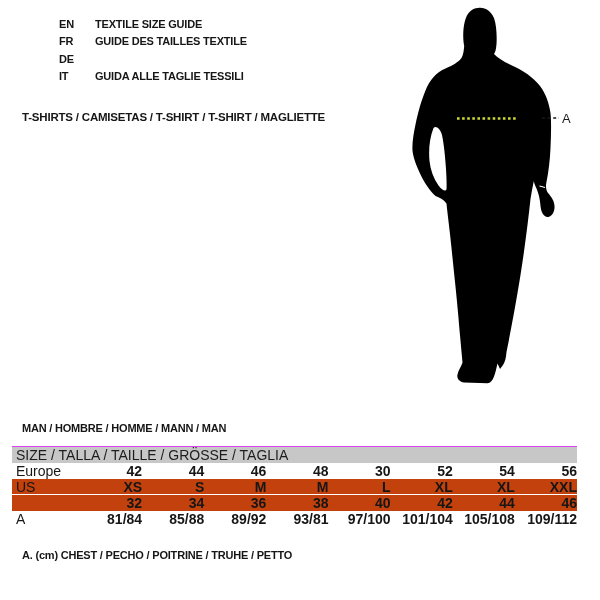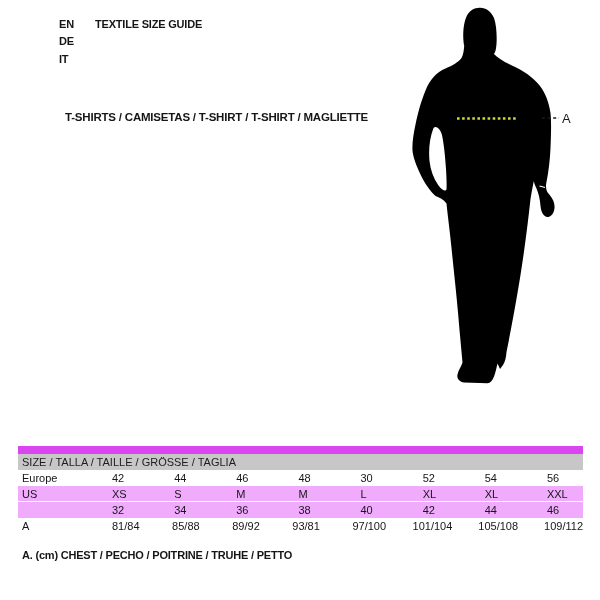--- a/index.html
+++ b/index.html
@@ -6,54 +6,59 @@
   .canvas{
     position:relative;width:600px;height:600px;background:#ffffff;
     font-family:"Liberation Sans",sans-serif;color:#161616;overflow:hidden;
   }
   
   .lang-block{position:absolute;left:22px;top:15px;font-weight:700;font-size:11px;letter-spacing:-0.2px;margin-left:37px;}
   .lang-row{display:flex;height:17.5px;align-items:center;}
   .lang-code{width:36px;flex:0 0 36px;}
   
   .cat-block{position:absolute;left:22px;top:108px;font-weight:700;font-size:11.5px;letter-spacing:-0.2px;}
-  .cat-line{height:17.5px;display:flex;align-items:center;white-space:nowrap;margin-left:43px;}
+  .cat-line{height:17.5px;display:flex;align-items:center;white-space:nowrap;}
   
   .figure-wrap{position:absolute;left:400px;top:0px;width:180px;height:400px;}
   .figure-wrap text{font-family:"Liberation Sans",sans-serif;fill:#1a1a1a;}
   
   .man-title{position:absolute;left:22px;top:419px;height:17.5px;display:flex;align-items:center;
     font-weight:700;font-size:11px;letter-spacing:-0.2px;white-space:nowrap;}
   
-  .size-table{position:absolute;left:18px;top:446px;width:565px;border-top:8px solid #d946ef;font-size:11px;}
+  .size-table{position:absolute;left:12px;top:446px;width:565px;border-top:1px solid #d946ef;font-size:14px;}
   .t-header{height:16px;background:#c7c7c7;display:flex;align-items:center;padding-left:4px;color:#1d1d1d;}
-  .t-row{height:16px;display:flex;align-items:center;gap:26px;}
-  .t-row.shaded{background:#f0abfc;}
+  .t-row{height:16px;display:flex;align-items:center;}
+  .t-row.shaded{background:#c2410c;}
   .t-row.sep{box-shadow:inset 0 -1px 0 #ffffff;}
   .t-label{width:64px;flex:0 0 64px;padding-left:4px;}
-  .t-cell{flex:1;text-align:left;}
+  .t-cell{flex:1;text-align:right;font-weight:bold;}
   
   .footnote{position:absolute;left:22px;top:546px;height:17.5px;display:flex;align-items:center;
     font-weight:700;font-size:11px;letter-spacing:-0.2px;white-space:nowrap;}
 </style>
 </head>
 <body>
 
 <div class="canvas">
 
   <div class="lang-block">
     <div class="lang-row">
       <span class="lang-code">EN</span>
       <span class="lang-label">TEXTILE SIZE GUIDE</span>
     </div>
     <div class="lang-row">
+      <span class="lang-code">FR</span>
+      <span class="lang-label">GUIDE DES TAILLES TEXTILE</span>
+    </div>
+    <div class="lang-row">
       <span class="lang-code">DE</span>
     </div>
     <div class="lang-row">
       <span class="lang-code">IT</span>
+      <span class="lang-label">GUIDA ALLE TAGLIE TESSILI</span>
     </div>
   </div>
 
   <div class="cat-block">
     <div class="cat-line">T-SHIRTS / CAMISETAS / T-SHIRT / T-SHIRT / MAGLIETTE</div>
   </div>
 
   <div class="figure-wrap">
     <svg width="180" height="400" viewBox="0 0 180 400">
       <path fill="#000000" fill-rule="evenodd" d="
@@ -105,20 +110,21 @@
         C 45.2,157 44,144.5 42,135
         C 40,128.5 36,125.5 33.5,128
         Z"></path>
       <line x1="139.5" y1="186" x2="145" y2="187.5" stroke="#ffffff" stroke-width="1.1"></line>
       <line x1="57" y1="118.5" x2="118" y2="118.5" stroke="#ccd92f" stroke-width="2.6" stroke-dasharray="2.6,2.5"></line>
       <line x1="142" y1="118" x2="159" y2="118" stroke="#1a1a1a" stroke-width="1.7" stroke-dasharray="3,2.6"></line>
       <text x="162" y="123" font-size="13">A</text>
     </svg>
   </div>
 
+  <div class="man-title">MAN / HOMBRE / HOMME / MANN / MAN</div>
 
   <div class="size-table">
     <div class="t-header">SIZE / TALLA / TAILLE / GRÖSSE / TAGLIA</div>
 
     <div class="t-row">
       <span class="t-label">Europe</span>
       <span class="t-cell">42</span>
       <span class="t-cell">44</span>
       <span class="t-cell">46</span>
       <span class="t-cell">48</span>

